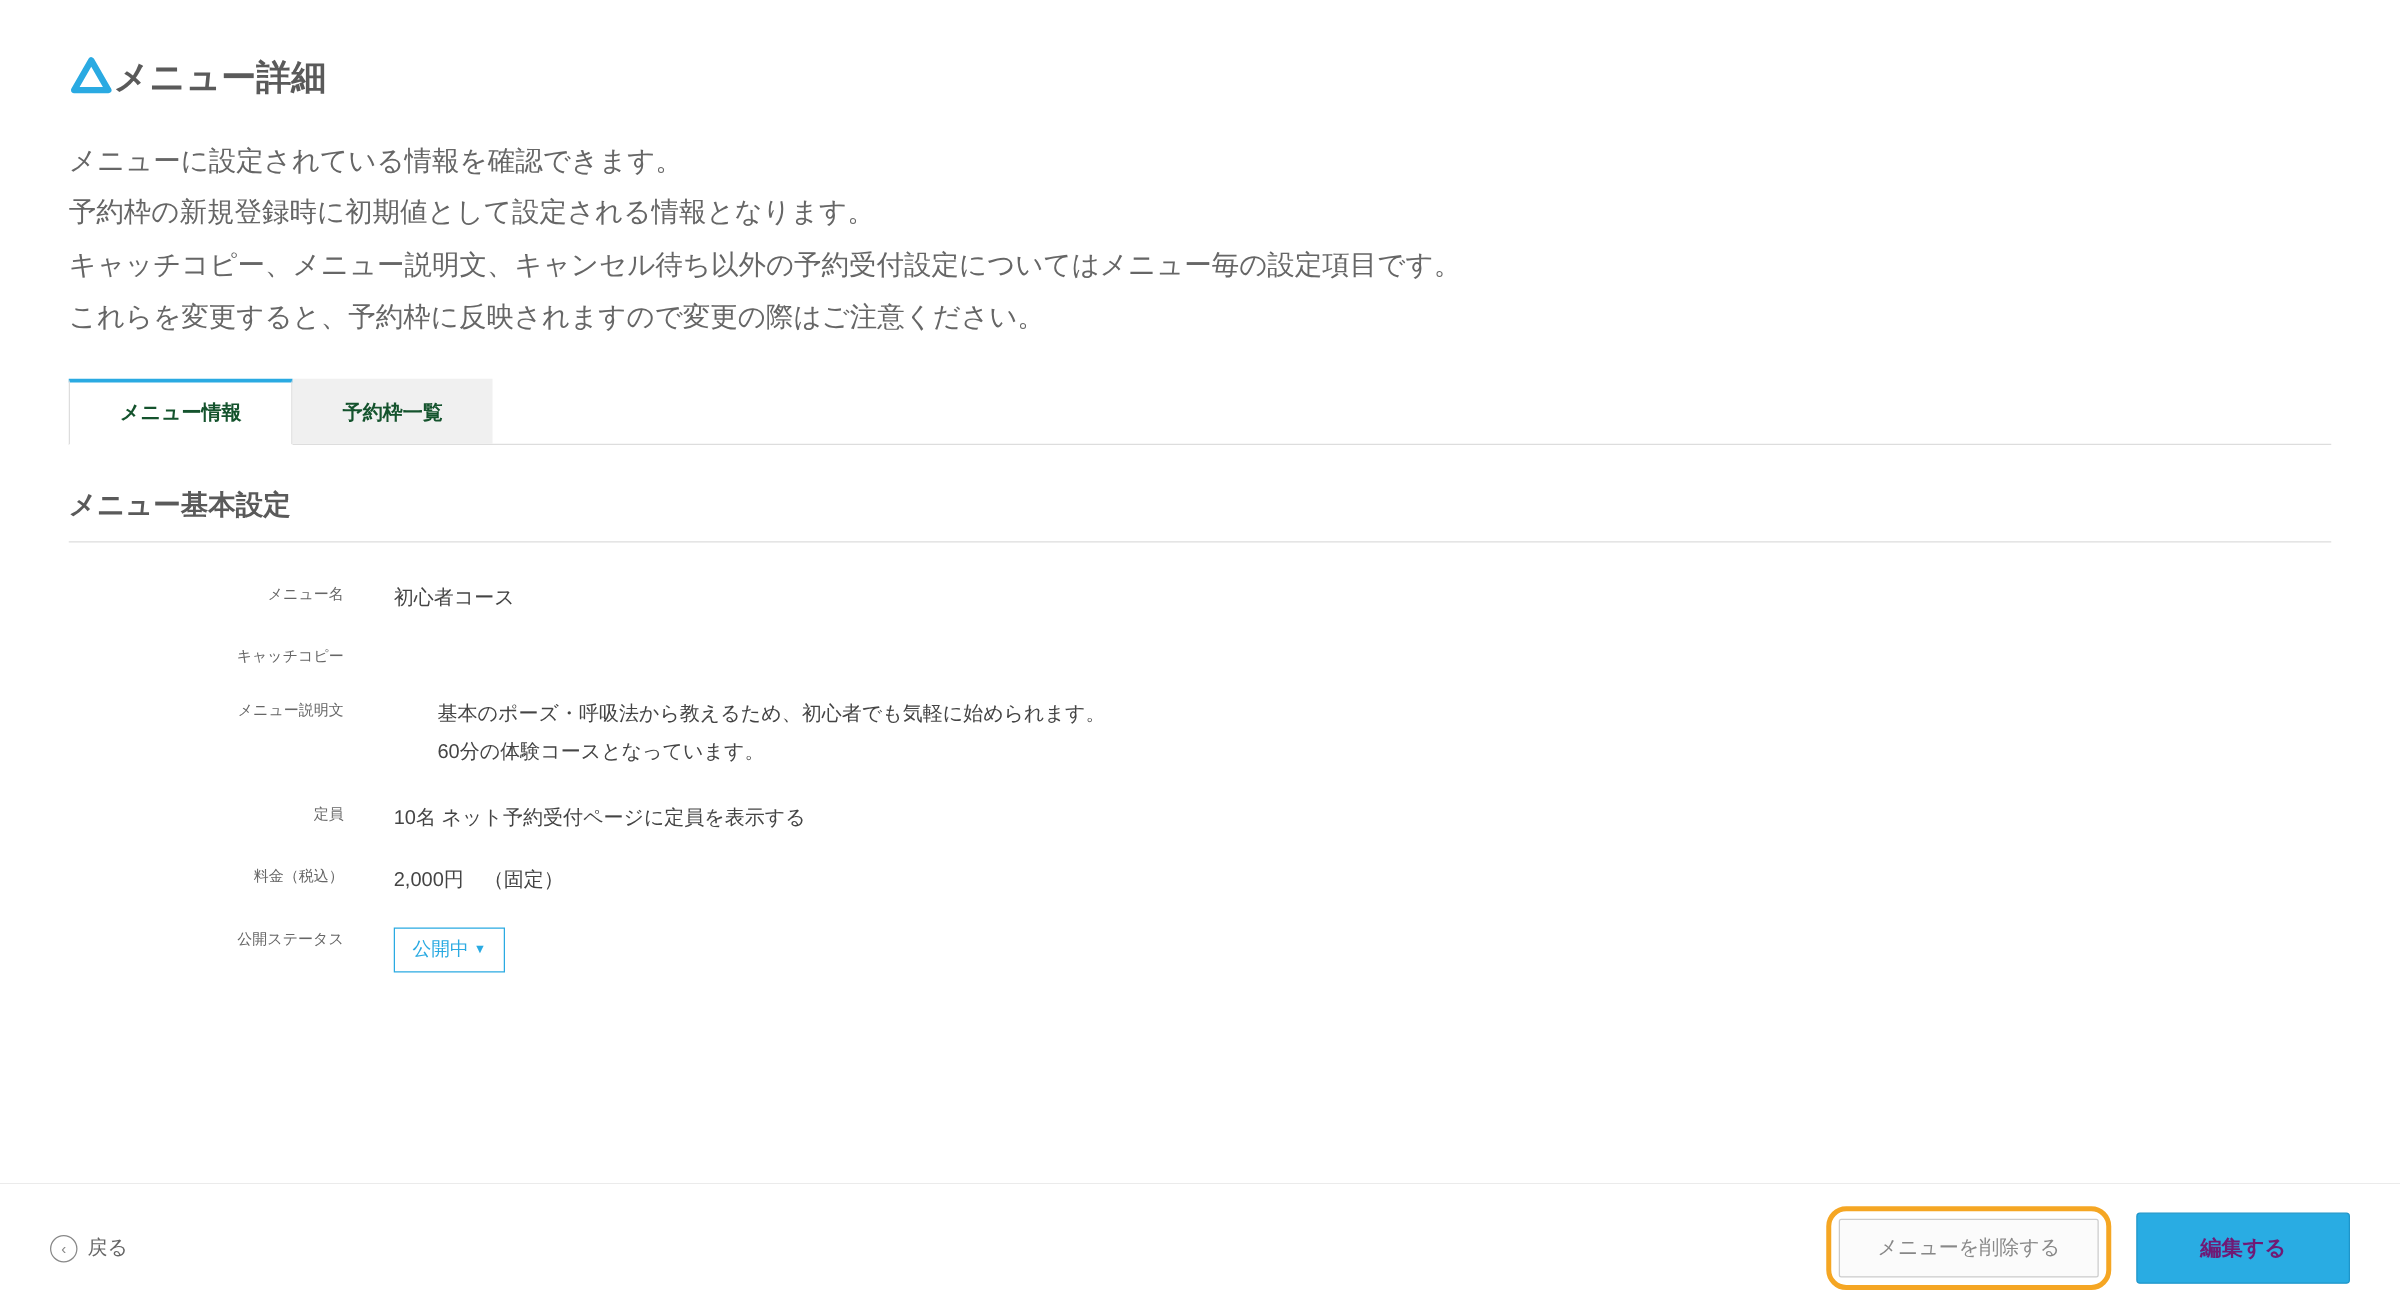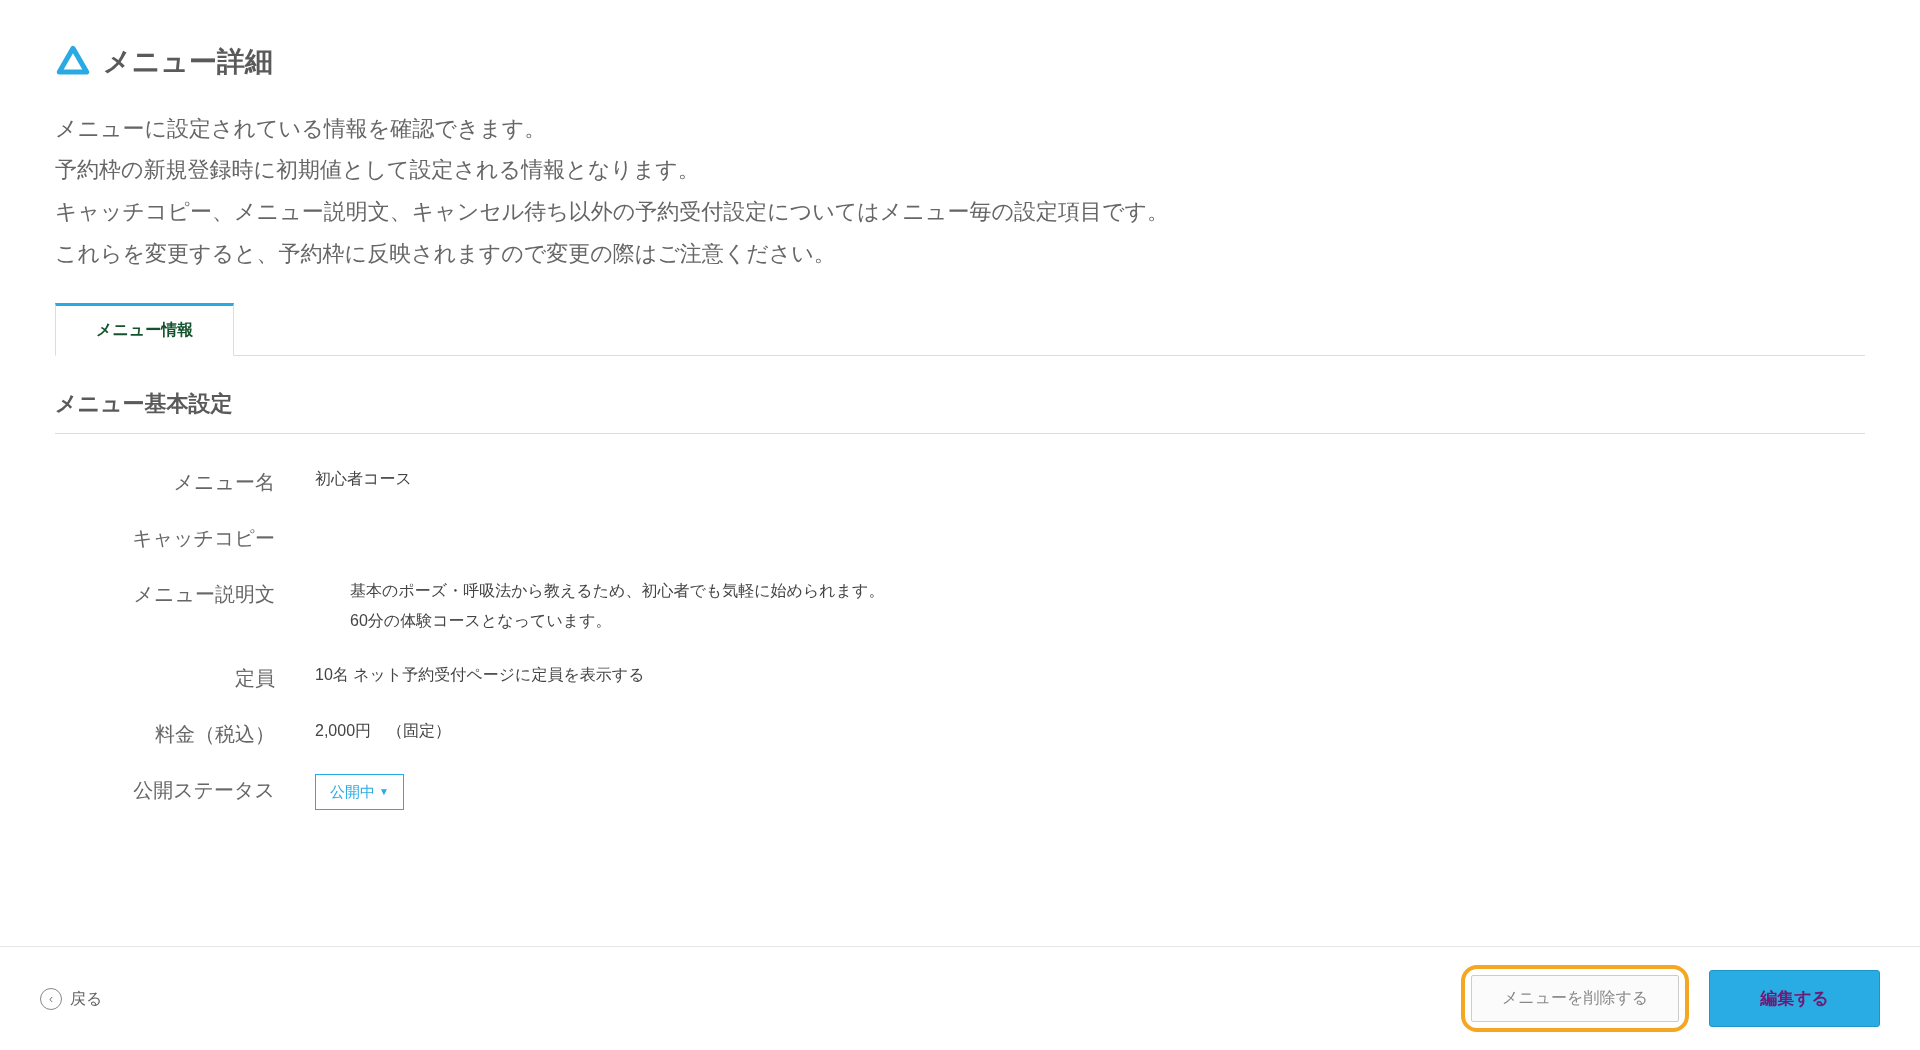--- a/index.html
+++ b/index.html
@@ -14,21 +14,20 @@
       font-size: 16px;
       line-height: 1.6;
     }
     .page-container {
       padding: 40px 55px 120px 55px;
       max-width: 1920px;
     }
     .page-header {
       display: flex;
       align-items: center;
-      gap: 12px;
       margin-bottom: 24px;
     }
     .logo-icon svg {
       width: 36px;
       height: 36px;
       display: block;
     }
     .page-title {
       font-size: 28px;
       font-weight: 700;
@@ -83,21 +82,21 @@
     .field-row {
       display: flex;
       padding: 12px 0;
       align-items: flex-start;
     }
     .field-label {
       width: 260px;
       text-align: right;
       padding-right: 40px;
       color: #666;
-      font-size: 20px;
+      font-size: 12px;
       flex-shrink: 0;
     }
     .field-value {
       color: #444;
       font-size: 16px;
       flex: 1;
     }
     .field-value-lines div {
       margin-bottom: 4px;
       margin-left: 35px;
@@ -194,20 +193,21 @@
 
   <div class="description">
     <div>メニューに設定されている情報を確認できます。</div>
     <div>予約枠の新規登録時に初期値として設定される情報となります。</div>
     <div>キャッチコピー、メニュー説明文、キャンセル待ち以外の予約受付設定についてはメニュー毎の設定項目です。</div>
     <div>これらを変更すると、予約枠に反映されますので変更の際はご注意ください。</div>
   </div>
 
   <div class="tabs">
     <button class="tab active">メニュー情報</button>
+    <button class="tab">予約枠一覧</button>
   </div>
 
   <h2 class="section-title">メニュー基本設定</h2>
 
   <div class="field-row">
     <div class="field-label">メニュー名</div>
     <div class="field-value">初心者コース</div>
   </div>
 
   <div class="field-row">

